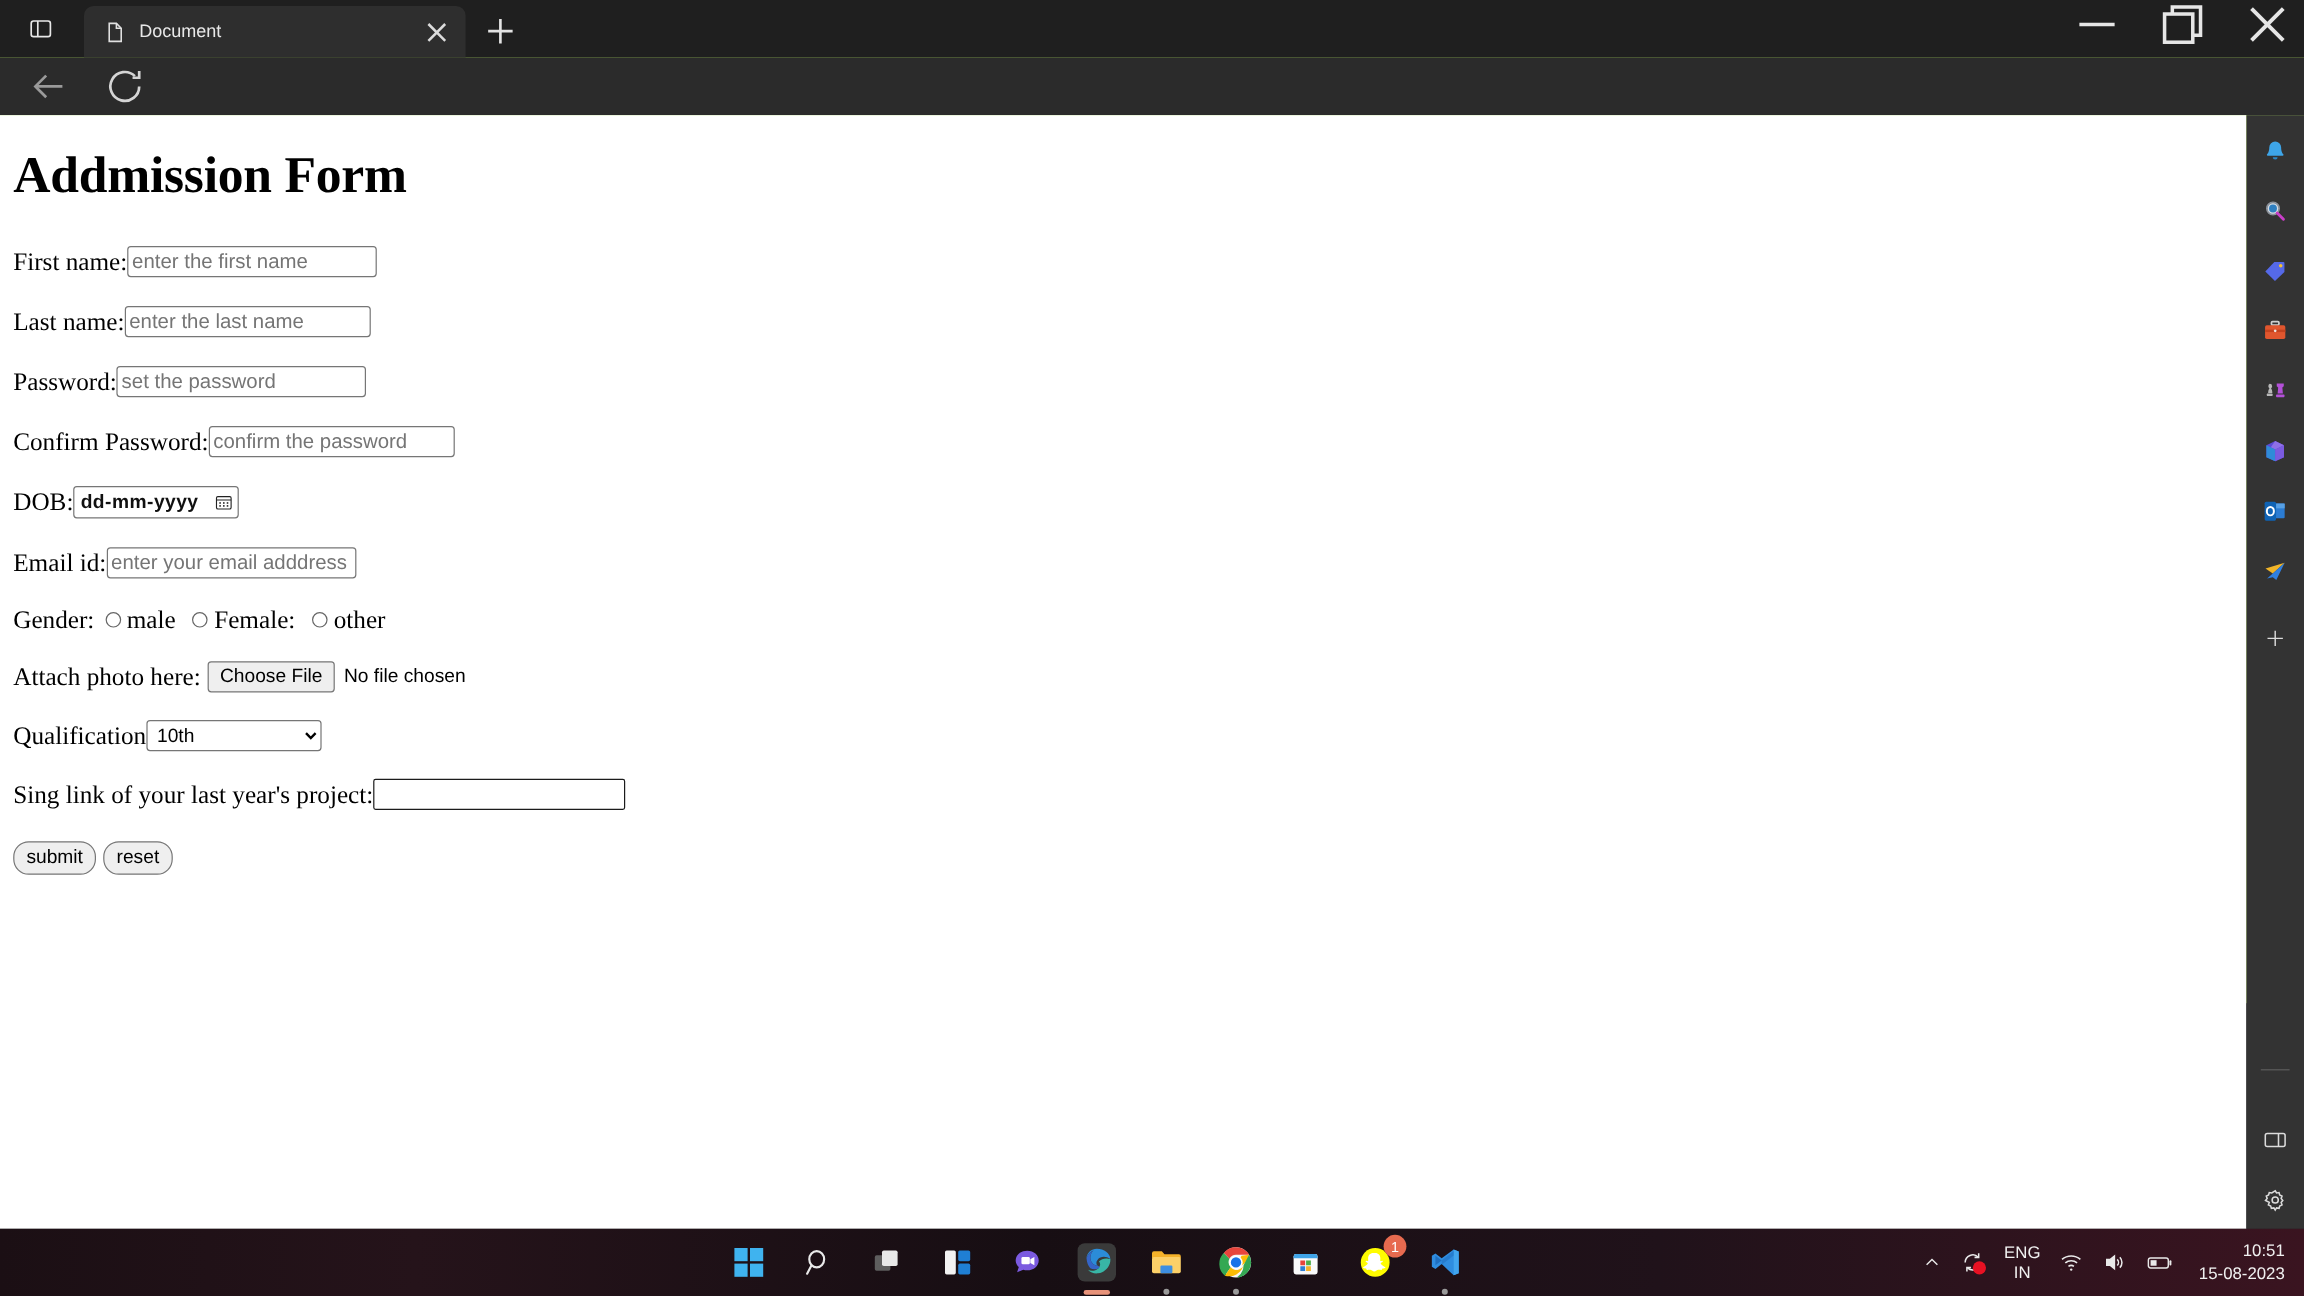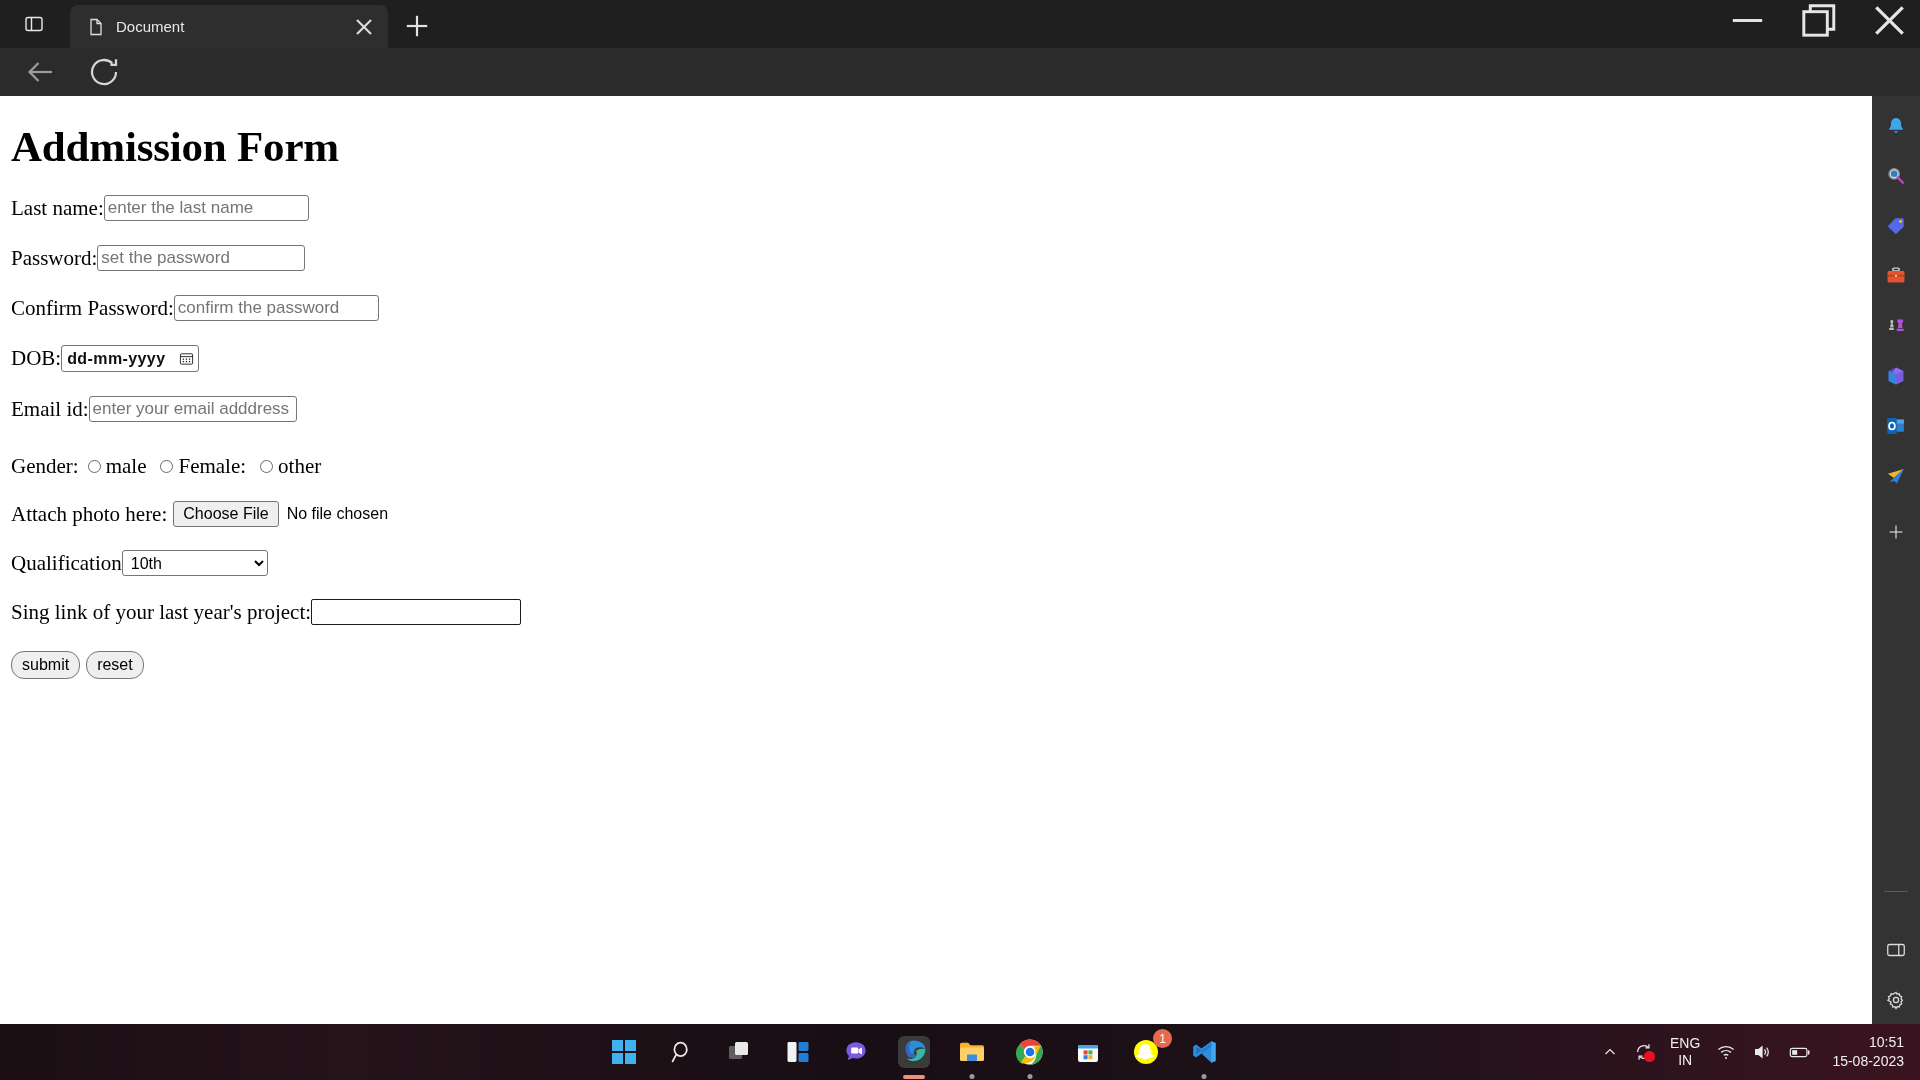--- a/index.html
+++ b/index.html
@@ -307,20 +307,24 @@
           <path d="M11.5 6.5l4.5 2v11.8l5.8-3.1-3.6-1.6-2.2-5.1 8 3.6v7.4L14.6 26 11.5 24z" fill="#2aa7e8"></path>
         </svg>
       </span>
     </div>
   </div>
 
   <div id="viewport">
 
     <h1 id="page-h1">Addmission Form</h1>
 
+    <div class="form-row" style="margin-top:34px">
+      <span class="row-label">First name:</span>
+      <input class="tbox" style="width: 208px;" type="text" placeholder="enter the first name">
+    </div>
 
     <div class="form-row" style="margin-top:24px">
       <span class="row-label">Last name:</span>
       <input class="tbox" style="width: 205px;" type="text" placeholder="enter the last name">
     </div>
 
     <div class="form-row" style="margin-top:24px">
       <span class="row-label">Password:</span>
       <input class="tbox" style="width: 208px;" type="text" placeholder="set the password">
     </div>
@@ -349,21 +353,21 @@
           </svg>
         </span>
       </span>
     </div>
 
     <div class="form-row" style="margin-top:24px">
       <span class="row-label">Email id:</span>
       <input class="tbox" style="width: 208px;" type="text" placeholder="enter your email adddress">
     </div>
 
-    <div class="form-row" style="margin-top:34px">
+    <div class="form-row" style="margin-top:24px">
       <span class="row-label">Gender:</span>
       <input class="radio" type="radio" name="gender" style="">
       <span class="opt-label">male</span>
       <input class="radio" type="radio" name="gender" style="">
       <span class="opt-label">Female:</span>
       <input class="radio" type="radio" name="gender" style="">
       <span class="opt-label">other</span>
     </div>
 
 

